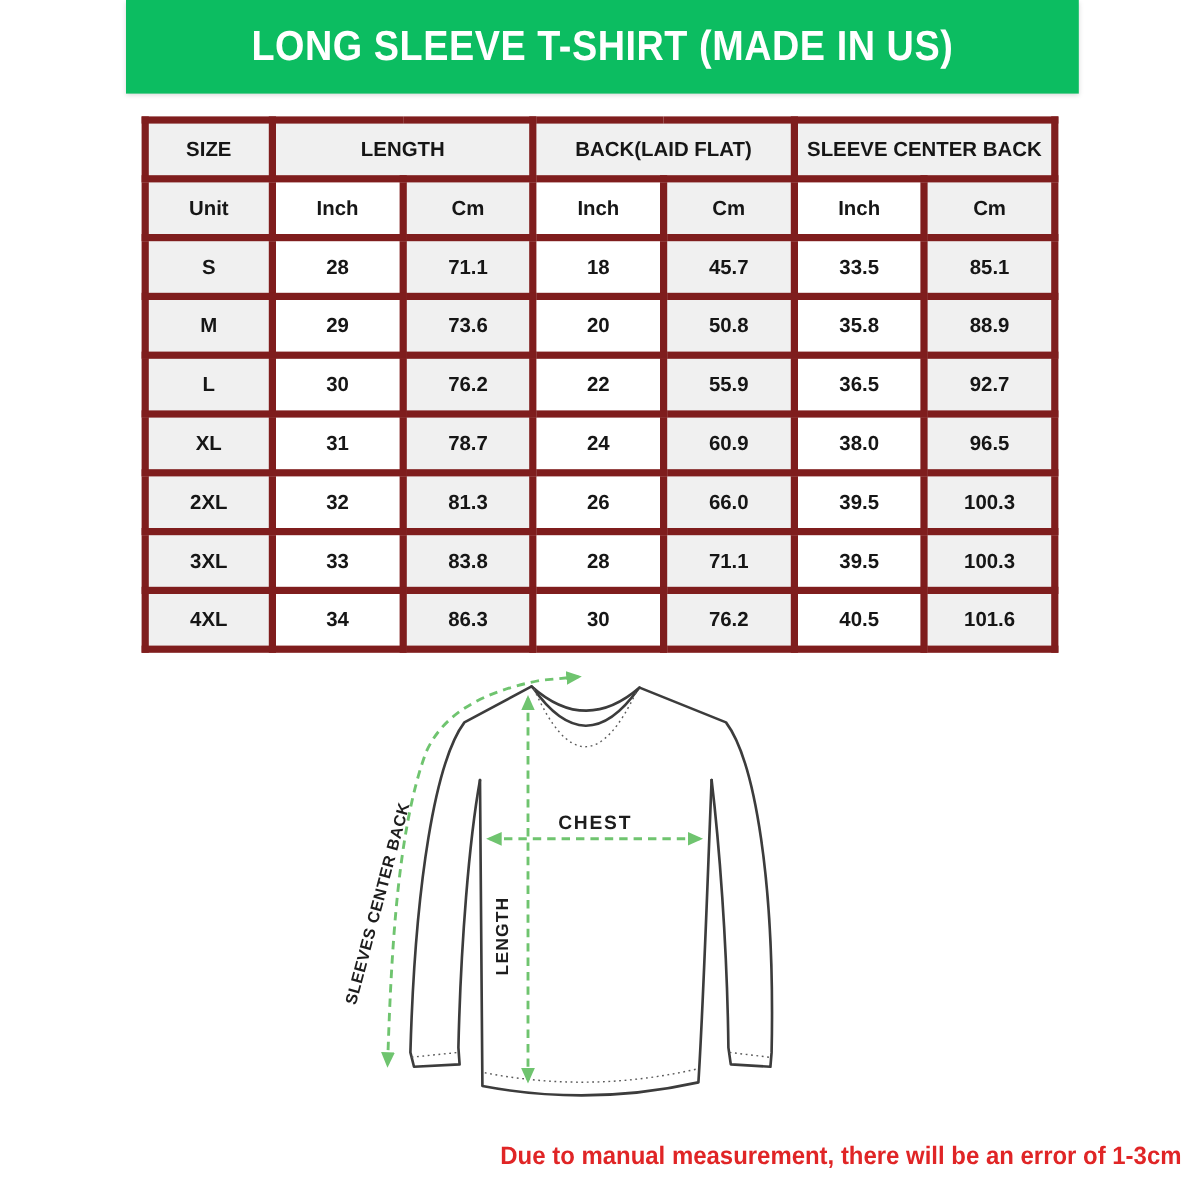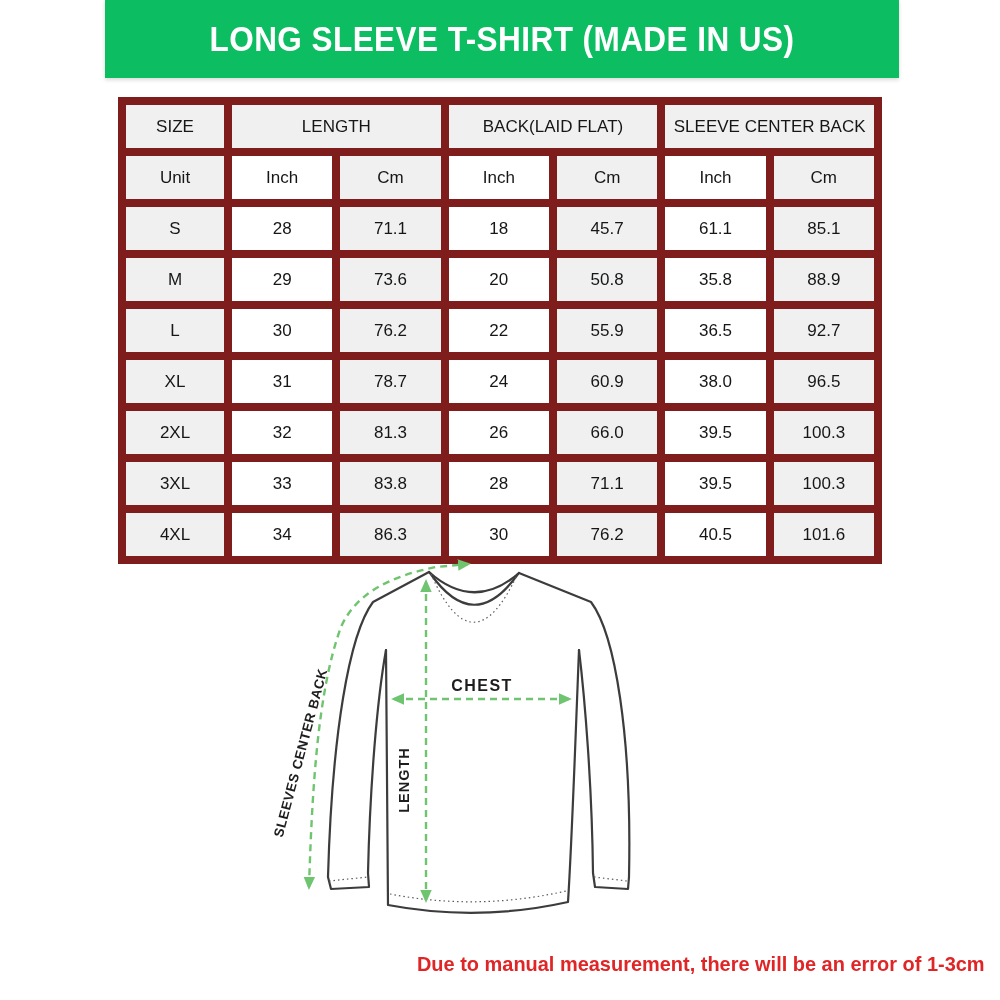--- a/index.html
+++ b/index.html
@@ -9,28 +9,28 @@
   
   .banner{position:absolute;left:105px;top:0;width:794px;height:78px;background:#0cbd61;
           display:flex;align-items:center;justify-content:center;
           box-shadow:0 2px 4px rgba(0,0,0,.15);}
   .banner-text{display:inline-block;transform:scaleX(.9);color:#ffffff;font-weight:bold;
                font-size:35px;letter-spacing:.5px;white-space:nowrap;}
 
   
   table.size-table{position:absolute;left:118px;top:97px;width:764px;border-collapse:collapse;
                    table-layout:fixed;text-align:center;color:#161616;}
-  .size-table th,.size-table td{border:8px solid #7f1d1d;height:43px;padding:0;
-                                font-weight:normal;font-size:17px;}
+  .size-table th,.size-table td{border:6px solid #7f1d1d;height:43px;padding:0;
+                                font-weight:bold;font-size:17px;}
   .size-table tr.h1 th{font-size:17px;}
   .cg{background:#f0f0f0;}
   .cw{background:#ffffff;margin-top:34px;}
 
   
-  .diagram{position:absolute;left:271px;top:540px;width:430px;height:400px;}
+  .diagram{position:absolute;left:285px;top:540px;width:430px;height:400px;}
   .diagram svg{display:block;}
   .shirt{fill:none;stroke:#3c3c3c;stroke-width:2.2;stroke-linejoin:round;stroke-linecap:round;}
   .stitch{fill:none;stroke:#5a5a5a;stroke-width:1.2;stroke-dasharray:1.5 3;}
   .measure{fill:none;stroke:#6fc46f;stroke-width:2.4;stroke-dasharray:7 5;stroke-linecap:butt;}
   .mlabel{font-family:"Liberation Sans",sans-serif;font-weight:bold;fill:#1d1d1d;}
 
   
   .footer{position:absolute;left:0;top:952px;width:1000px;text-align:right;}
   .footer-text{display:inline-block;transform:scaleX(.95);color:#e02526;font-weight:bold;
                font-size:21px;white-space:nowrap;}
@@ -69,21 +69,21 @@
         <th class="cg">Cm</th>
         <th class="cw">Inch</th>
         <th class="cg">Cm</th>
       </tr>
       <tr>
         <td class="cg">S</td>
         <td class="cw">28</td>
         <td class="cg">71.1</td>
         <td class="cw">18</td>
         <td class="cg">45.7</td>
-        <td class="cw">61.1</td>
+        <td class="cw">33.5</td>
         <td class="cg">85.1</td>
       </tr>
       <tr>
         <td class="cg">M</td>
         <td class="cw">29</td>
         <td class="cg">73.6</td>
         <td class="cw">20</td>
         <td class="cg">50.8</td>
         <td class="cw">35.8</td>
         <td class="cg">88.9</td>

